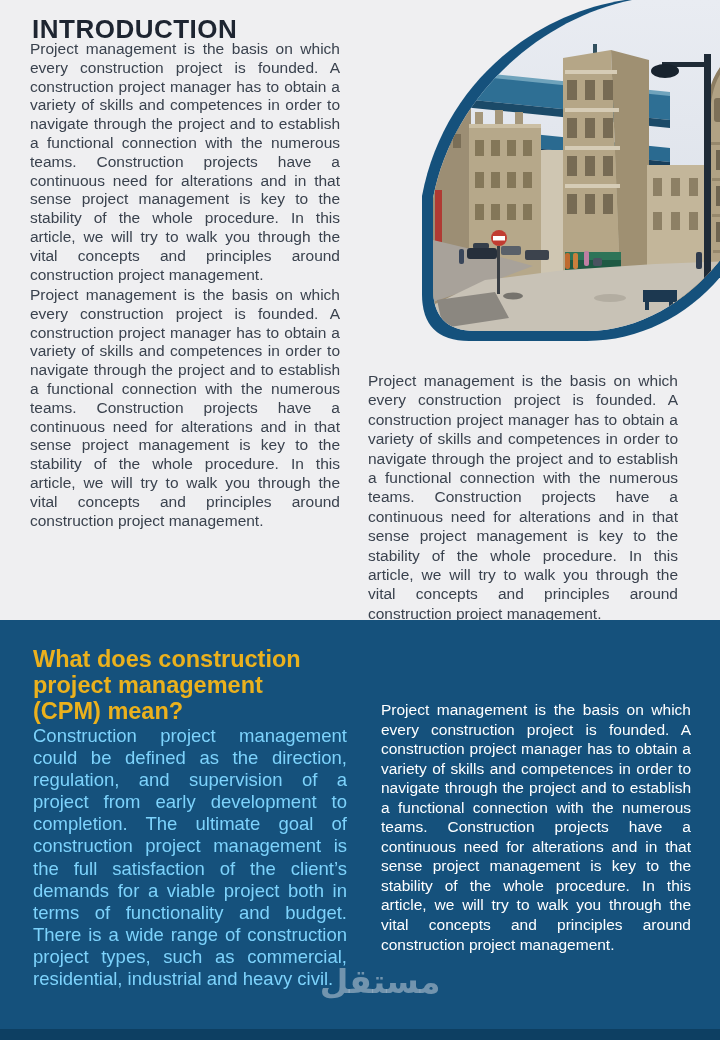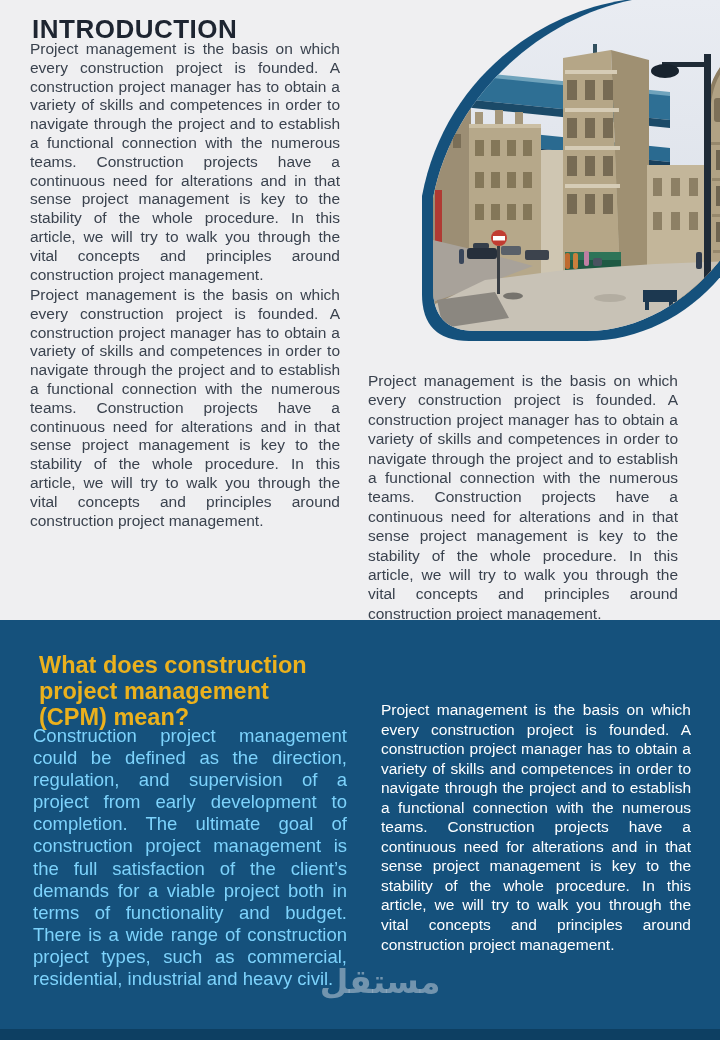--- a/index.html
+++ b/index.html
@@ -18,21 +18,21 @@
     font-size:15.5px;color:#3a424e;text-align:justify;
   }
   .p1{left:30px;top:40px;line-height:18.8px;}
   .p2{left:30px;top:286px;line-height:18.8px;}
   .p3{left:368px;top:371px;line-height:19.4px;}
   .navy-section{
     position:absolute;left:0;right:0;top:620px;bottom:0;
     background:#15517c;
   }
   .cpm-heading{
-    position:absolute;left:33px;top:26px;margin:6px;width:290px;
+    position:absolute;left:33px;top:26px;margin:0;width:290px;
     font-size:23.5px;line-height:26px;font-weight:bold;color:#ebb11d;
   }
   .cpm-para{
     position:absolute;left:33px;top:105px;margin:0;width:314px;
     font-size:18.5px;line-height:22.1px;color:#7dd3fc;text-align:justify;
   }
   .cpm-right-para{
     position:absolute;left:381px;top:80px;margin:0;width:310px;
     font-size:15.5px;line-height:19.55px;color:#ffffff;text-align:justify;
   }

